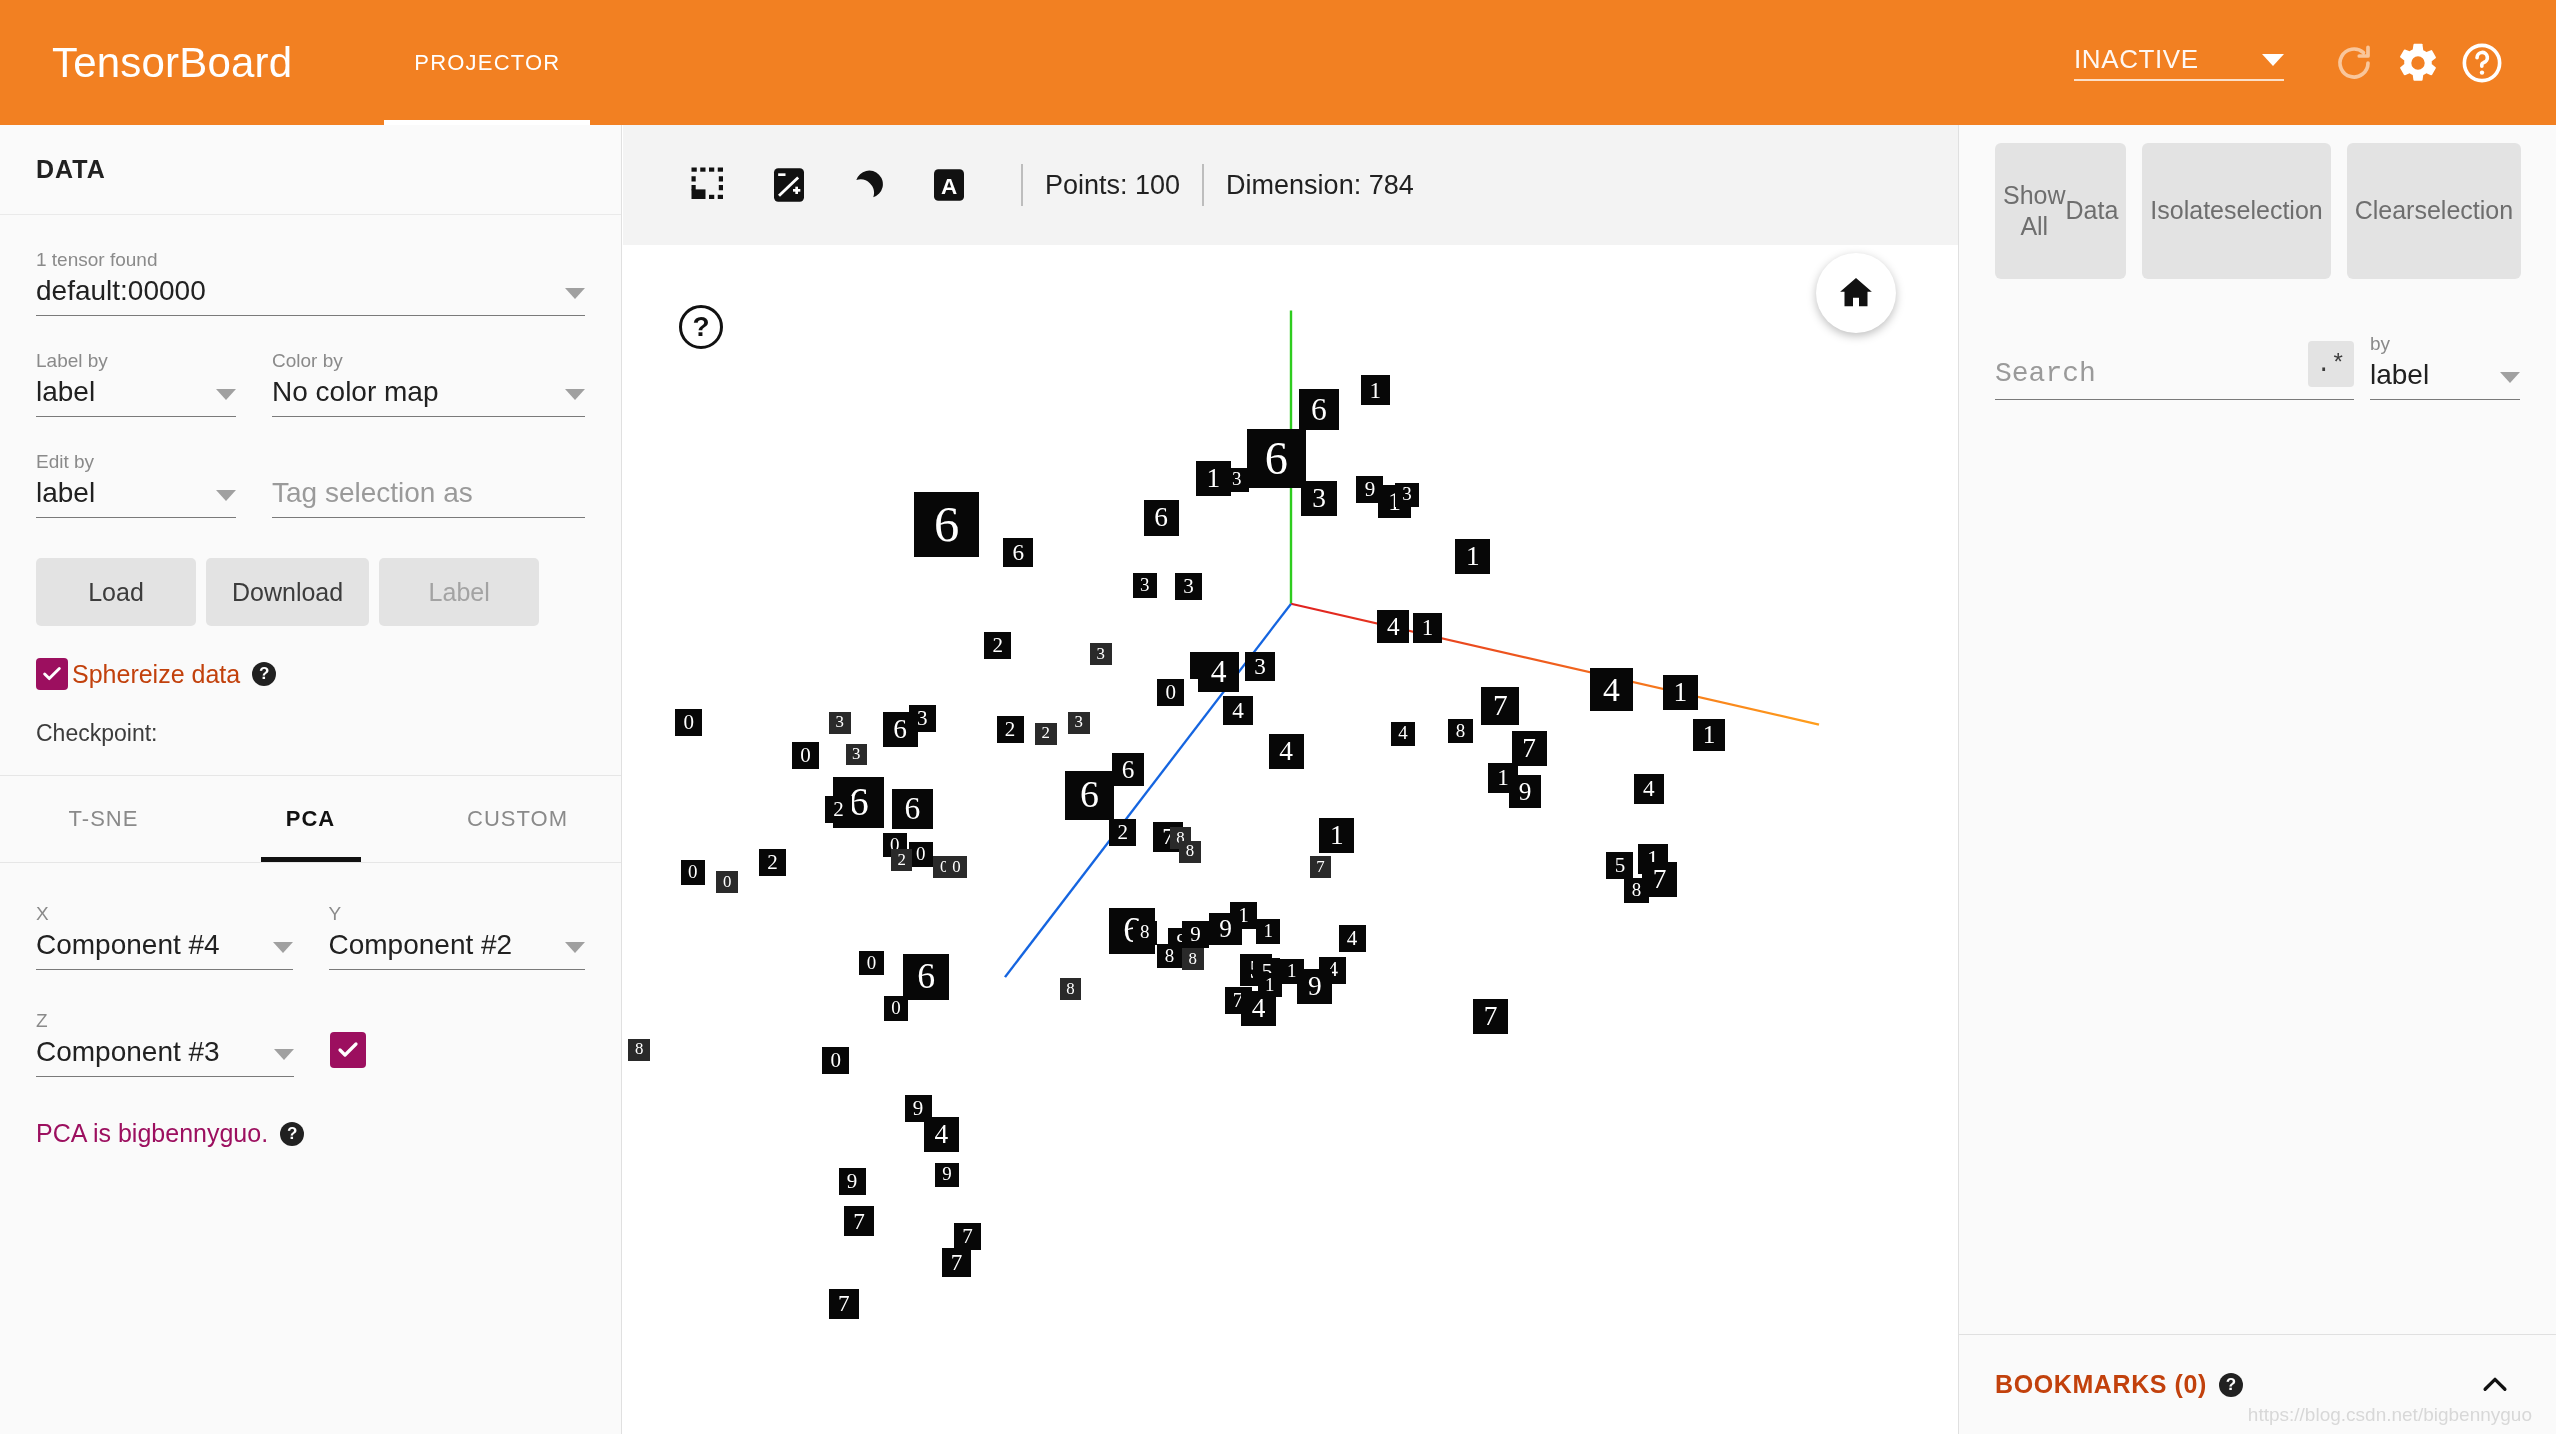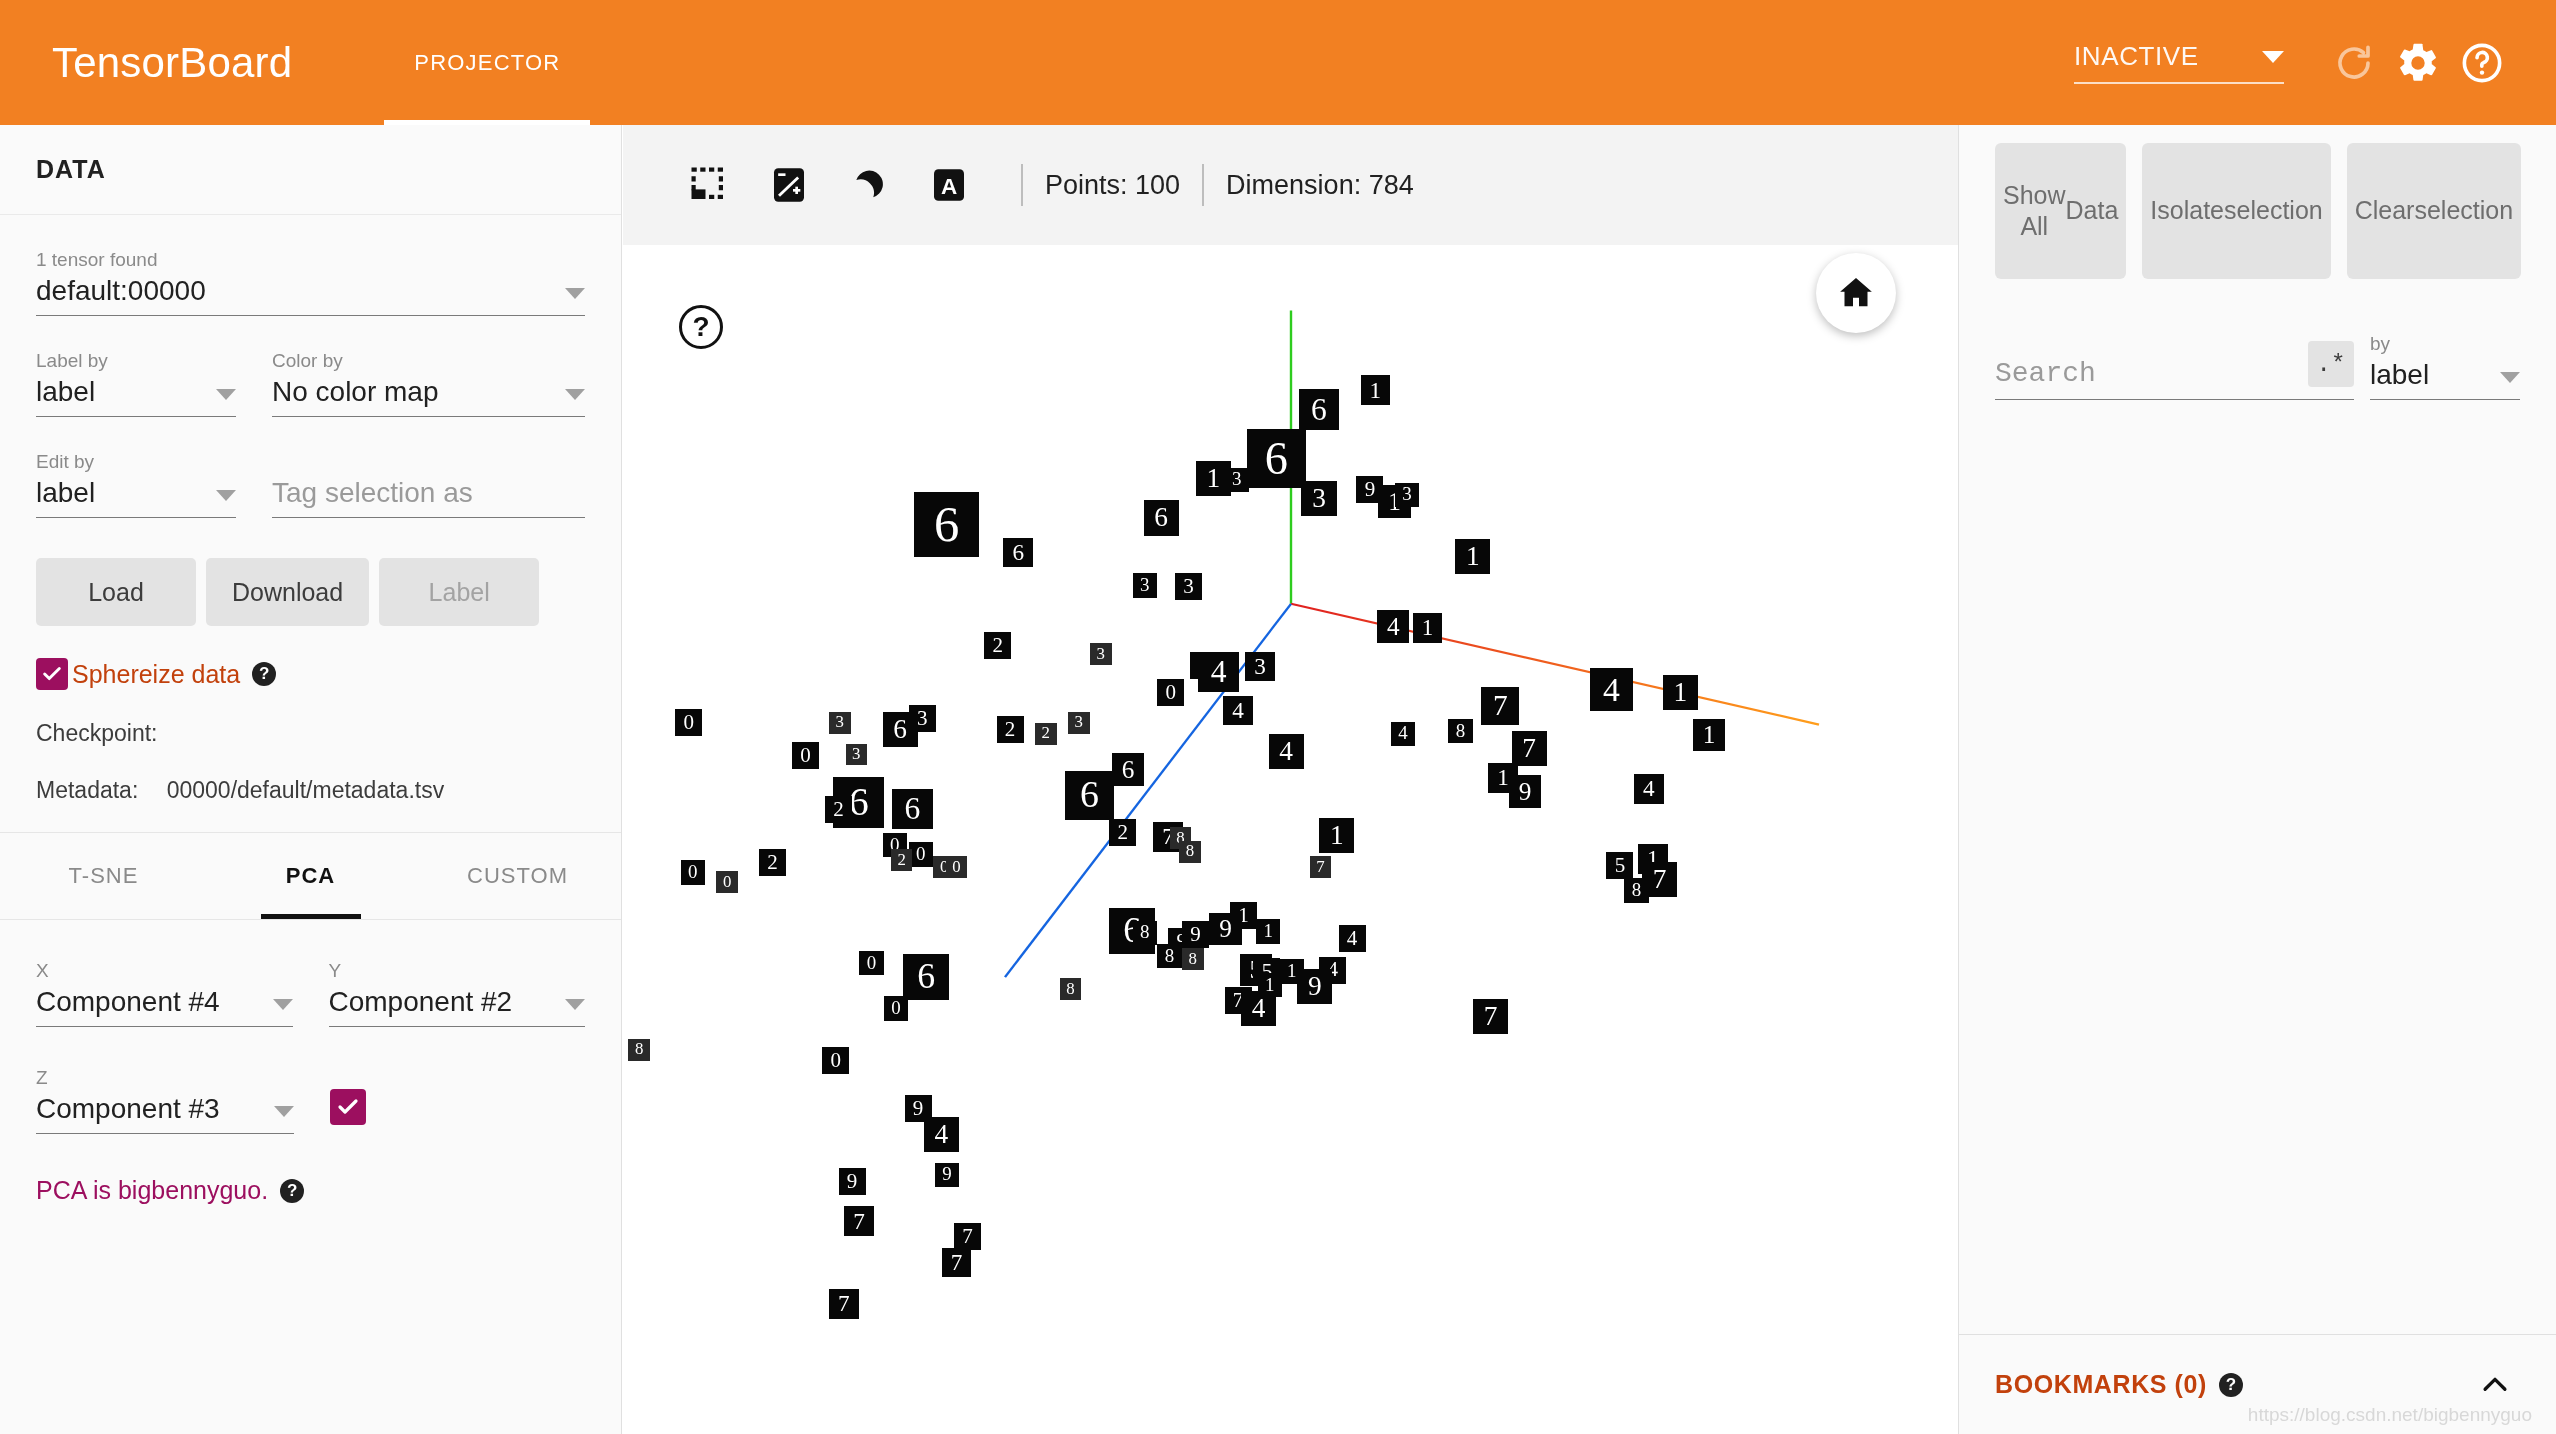--- a/index.html
+++ b/index.html
@@ -29,21 +29,21 @@
   }
   .nav-tab.active::after {
     content: ""; position: absolute; left: 0; right: 0; bottom: 0;
     height: 5px; background: #fff;
   }
   .header-right {
     margin-left: auto; display: flex; align-items: center; gap: 0px; padding-right: 42px;
   }
   .runs-select {
     position: relative; min-width: 210px; margin-right: 38px;
-    border-bottom: 2px solid rgba(255,255,255,.75); padding-bottom: 10px;
+    border-bottom: 2px solid rgba(255,255,255,.75); padding-bottom: 4px;
     display: flex; align-items: center; cursor: pointer;
   }
   .runs-select .val { color: #fff; font-size: 26px; letter-spacing: .6px; opacity: .95; }
   .runs-select .caret {
     margin-left: auto; width: 0; height: 0;
     border-left: 11px solid transparent; border-right: 11px solid transparent;
     border-top: 12px solid #fff;
   }
   .hicon { width: 64px; height: 64px; display: flex; align-items: center; justify-content: center; cursor: pointer; }
   .hicon svg { display: block; }
@@ -311,24 +311,20 @@
         </span>
         <span class="chk-label">Sphereize data</span>
         <span class="qmark">?</span>
       </div>
 
       <div class="meta-line">
         <span>Checkpoint:</span>
         <span class="mv"></span>
       </div>
 
-      <div class="meta-line">
-        <span>Metadata:</span>
-        <span class="mv">00000/default/metadata.tsv</span>
-      </div>
     </div>
 
     <div class="tabs-strip">
       <div class="ptab">T-SNE</div>
       <div class="ptab active">PCA</div>
       <div class="ptab">CUSTOM</div>
     </div>
 
     <div class="pca-body">
       <div class="pca-row">

